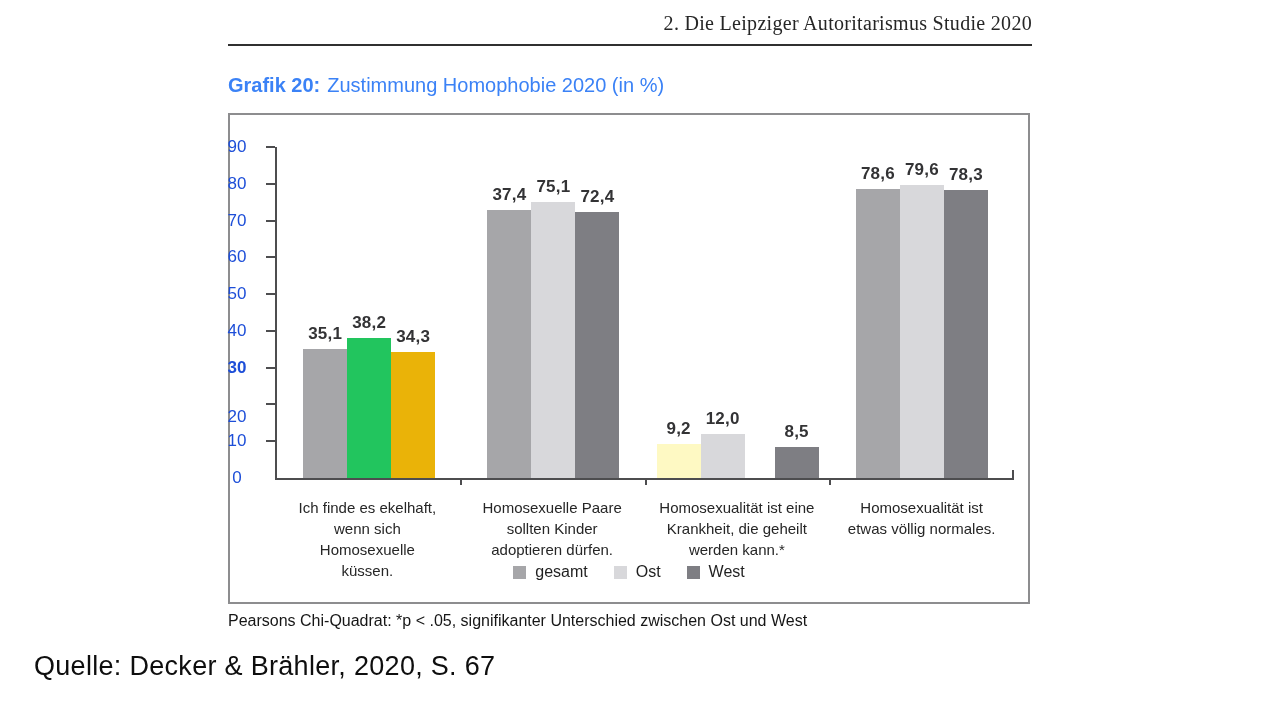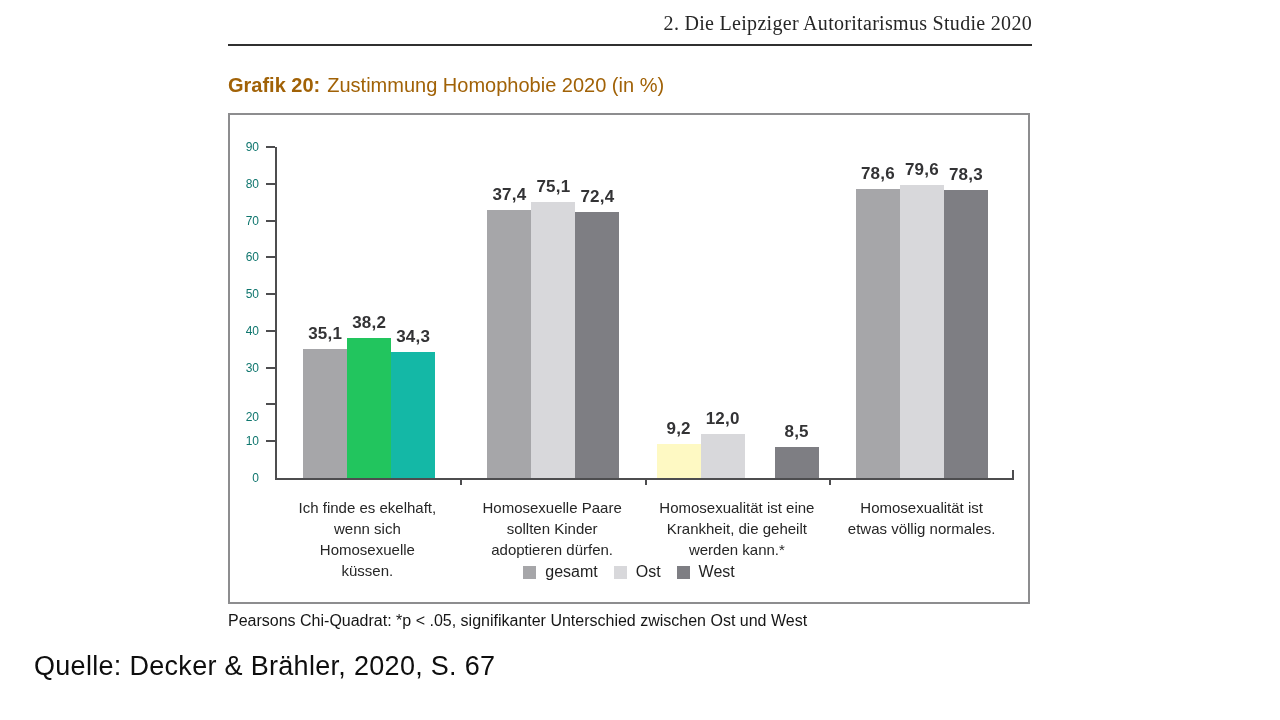--- a/index.html
+++ b/index.html
@@ -8,52 +8,52 @@
   .page { position:relative; width:1280px; height:720px; background:#fff; }
 
   
   .doc-header { position:absolute; left:228px; top:12px; width:804px;
                 text-align:right; font-family:"Liberation Serif", serif;
                 font-size:20px; color:#262626; letter-spacing:.3px; }
   .doc-rule { position:absolute; left:228px; top:44px; width:804px; height:2px;
               background:#303030; }
 
   
-  .fig-title { position:absolute; left:228px; top:74px; font-size:20px; color:#a16207; }
+  .fig-title { position:absolute; left:228px; top:74px; font-size:20px; color:#3b82f6; }
   .fig-title b { margin-right:7px; }
 
   
   .chart-frame { position:absolute; left:228px; top:113px; width:802px; height:491px;
                  border:2px solid #8d8d8f; background:#fff; }
 
   
   .plot { position:absolute; left:45px; top:32px; width:739px; height:333px;
           border-left:2px solid #4d4d4f; border-bottom:2px solid #4d4d4f; }
   .ytick { position:absolute; left:-11px; width:9px; height:2px; background:#4d4d4f; }
-  .ylab  { position:absolute; left:-62px; width:44px; text-align:right;
-           font-size:12px; color:#0f766e; transform:translateY(-50%); }
+  .ylab  { position:absolute; left:-62px; width:44px; text-align:center;
+           font-size:17px; color:#1d4ed8; transform:translateY(-50%); }
   .xsep  { position:absolute; top:100%; width:2px; height:7px; background:#4d4d4f; }
   .xend  { position:absolute; bottom:0; width:2px; height:8px; background:#4d4d4f; }
 
   .groups { display:flex; align-items:flex-end; width:100%; height:100%; }
   .group  { flex:1; display:flex; justify-content:center; align-items:flex-end;
             height:100%; position:relative; }
   .bar    { width:44px; position:relative; }
   .bar-label { position:absolute; bottom:100%; margin-bottom:5px; left:50%;
                transform:translateX(-50%); white-space:nowrap;
                font-weight:bold; font-size:17px; color:#333335; letter-spacing:.2px; }
 
   
   .cats { position:absolute; left:45px; top:382px; width:739px; display:flex; }
   .cat  { flex:1; text-align:center; font-size:15px; line-height:1.4;
           color:#262626; white-space:pre-line; padding:0 10px; }
 
   
   .legend { position:absolute; left:0; top:448px; width:100%;
-            display:flex; justify-content:center; gap:16px; }
+            display:flex; justify-content:center; gap:26px; }
   .legend-item { display:flex; align-items:center; gap:9px;
                  font-size:16px; color:#1f1f1f; }
   .legend-swatch { width:13px; height:13px; }
 
   
   .footnote { position:absolute; left:228px; top:612px; font-size:16px; color:#161616; }
   .source   { position:absolute; left:34px; top:651px; font-size:27px;
               color:#0e0e0e; letter-spacing:.3px; }
 </style>
 </head>
@@ -73,21 +73,21 @@
   <div class="chart-frame">
     <div class="plot" id="plot">
       <div class="groups" id="groups">
           <div class="group">
             <div class="bar" style="height: 39%; background: rgb(166, 166, 169);">
               <div class="bar-label">35,1</div>
             </div>
             <div class="bar" style="height: 42.4444%; background: #22c55e;">
               <div class="bar-label">38,2</div>
             </div>
-            <div class="bar" style="height: 38.1111%; background: #14b8a6;">
+            <div class="bar" style="height: 38.1111%; background: #eab308;">
               <div class="bar-label">34,3</div>
             </div>
           </div>
           <div class="group">
             <div class="bar" style="height: 81.1111%; background: rgb(166, 166, 169);">
               <div class="bar-label">37,4</div>
             </div>
             <div class="bar" style="height: 83.4444%; background: rgb(216, 216, 219);">
               <div class="bar-label">75,1</div>
             </div>
@@ -117,21 +117,21 @@
               <div class="bar-label">78,3</div>
             </div>
           </div>
         </div>
     <div class="ylab" style="top: 100%;">0</div>
         <div class="ytick" style="top: calc(88.8889% - 1px);"></div>
         <div class="ylab" style="top: 88.8889%;">10</div>
         <div class="ytick" style="top: calc(77.7778% - 1px);"></div>
         <div class="ylab" style="top: 77.7778%; margin-top: 13px;">20</div>
         <div class="ytick" style="top: calc(66.6667% - 1px);"></div>
-        <div class="ylab" style="top: 66.6667%;">30</div>
+        <div class="ylab" style="top: 66.6667%; font-weight: bold;">30</div>
         <div class="ytick" style="top: calc(55.5556% - 1px);"></div>
         <div class="ylab" style="top: 55.5556%;">40</div>
         <div class="ytick" style="top: calc(44.4444% - 1px);"></div>
         <div class="ylab" style="top: 44.4444%;">50</div>
         <div class="ytick" style="top: calc(33.3333% - 1px);"></div>
         <div class="ylab" style="top: 33.3333%;">60</div>
         <div class="ytick" style="top: calc(22.2222% - 1px);"></div>
         <div class="ylab" style="top: 22.2222%;">70</div>
         <div class="ytick" style="top: calc(11.1111% - 1px);"></div>
         <div class="ylab" style="top: 11.1111%;">80</div>

